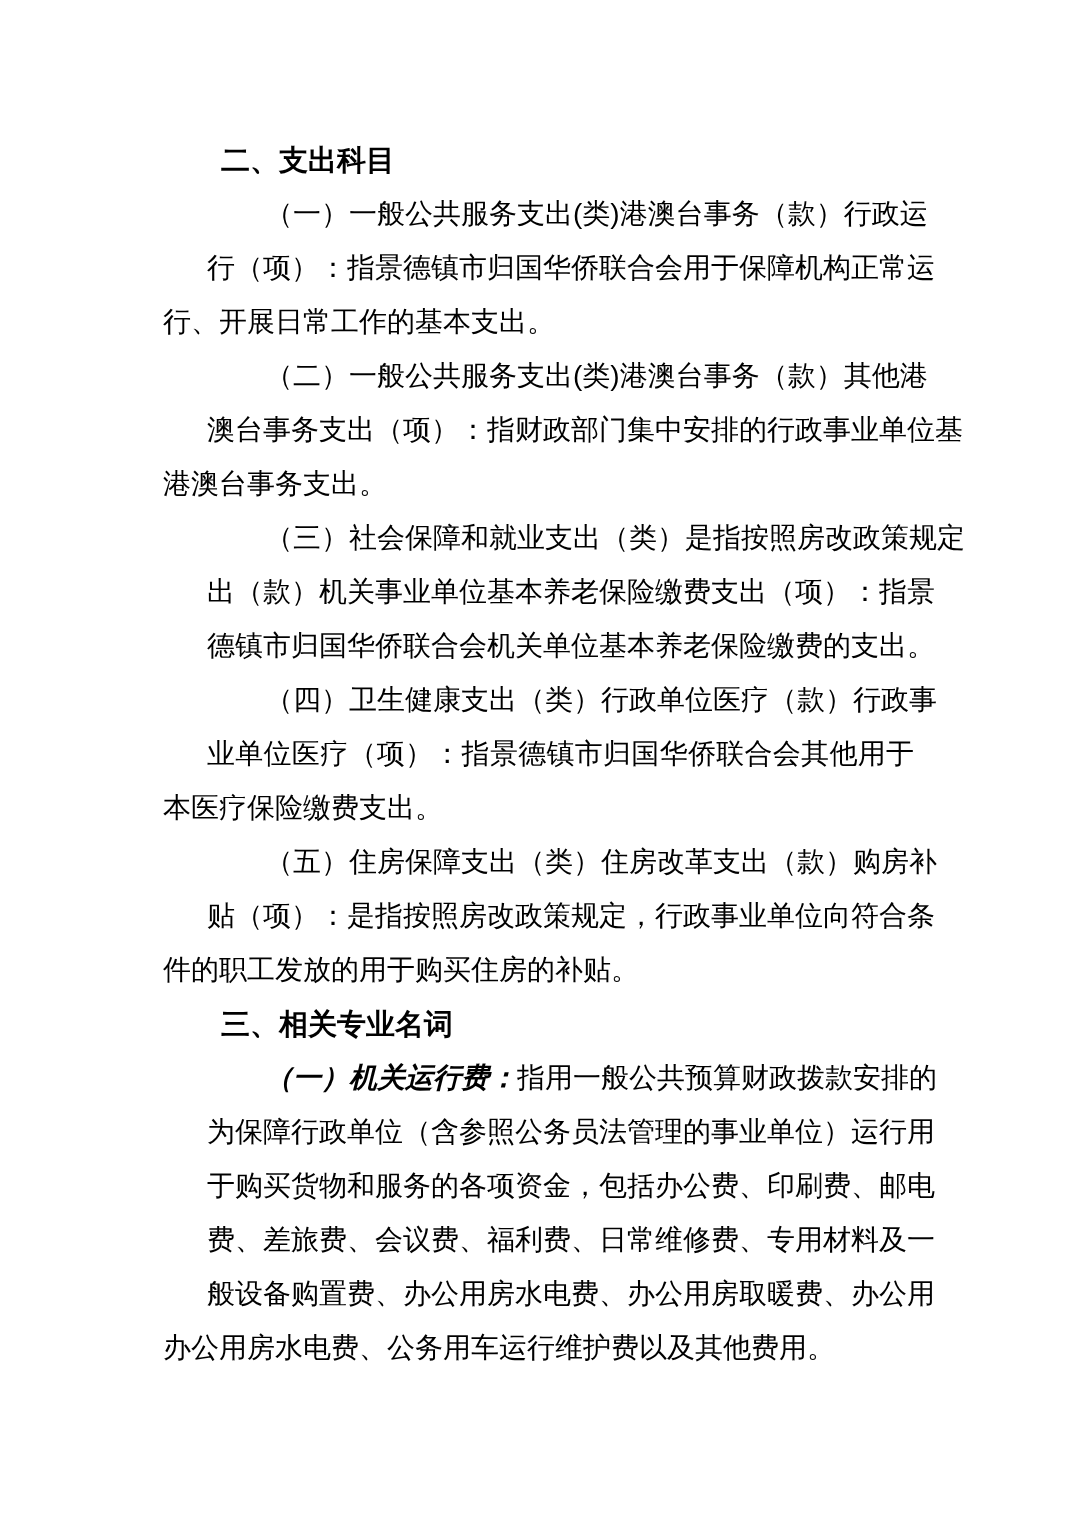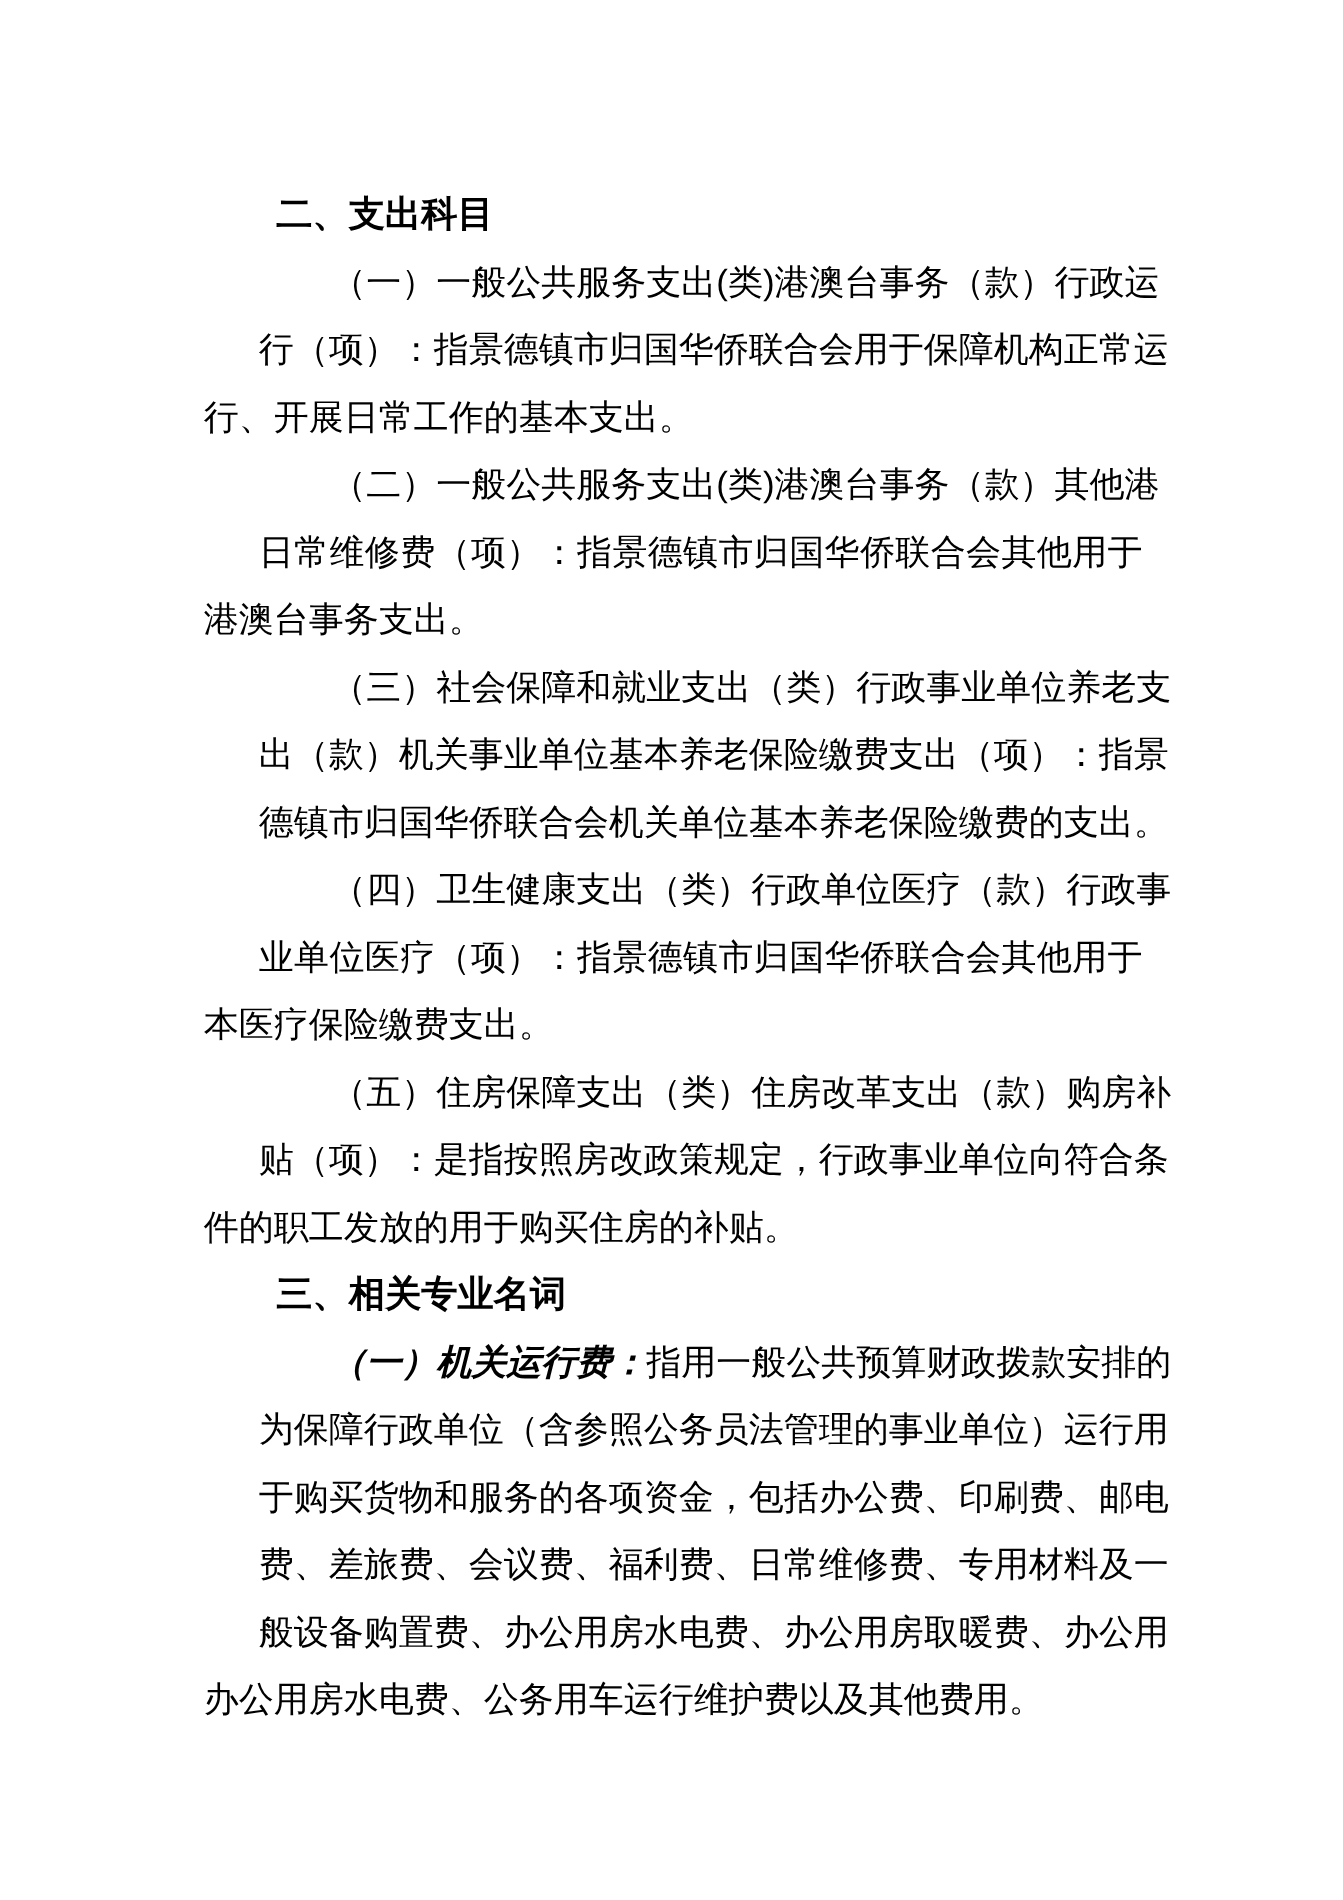--- a/index.html
+++ b/index.html
@@ -12,21 +12,21 @@
     width: 1074px;
     height: 1520px;
     background: #ffffff;
     overflow: hidden;
     font-family: "Liberation Sans", sans-serif;
     color: #000000;
   }
   .doc {
     position: absolute;
     left: 163px;
-    top: 145px;
+    top: 133px;
     width: 751px;
   }
   .line {
     height: 54px;
     line-height: 54px;
     font-size: 28px;
     white-space: nowrap;
     color: #000000;
   }
   
@@ -63,24 +63,24 @@
 <div class="page">
   <div class="doc">
 
     <div class="line heading">二、支出科目</div>
 
     <div class="line just indent">（一）一般公共服务支出(类)港澳台事务（款）行政运</div>
     <div class="line just">行（项）：指景德镇市归国华侨联合会用于保障机构正常运</div>
     <div class="line end">行、开展日常工作的基本支出。</div>
 
     <div class="line just indent">（二）一般公共服务支出(类)港澳台事务（款）其他港</div>
-    <div class="line just">日常维修费（项）：指景德镇市归国华侨联合会其他用于</div>
+    <div class="line just">澳台事务支出（项）：指财政部门集中安排的行政事业单位基</div>
     <div class="line end">港澳台事务支出。</div>
 
-    <div class="line just indent">（三）社会保障和就业支出（类）行政事业单位养老支</div>
+    <div class="line just indent">（三）社会保障和就业支出（类）是指按照房改政策规定</div>
     <div class="line just">出（款）机关事业单位基本养老保险缴费支出（项）：指景</div>
     <div class="line just">德镇市归国华侨联合会机关单位基本养老保险缴费的支出。</div>
 
     <div class="line just indent">（四）卫生健康支出（类）行政单位医疗（款）行政事</div>
     <div class="line just">业单位医疗（项）：指景德镇市归国华侨联合会其他用于</div>
     <div class="line end">本医疗保险缴费支出。</div>
 
     <div class="line just indent">（五）住房保障支出（类）住房改革支出（款）购房补</div>
     <div class="line just">贴（项）：是指按照房改政策规定，行政事业单位向符合条</div>
     <div class="line end">件的职工发放的用于购买住房的补贴。</div>

